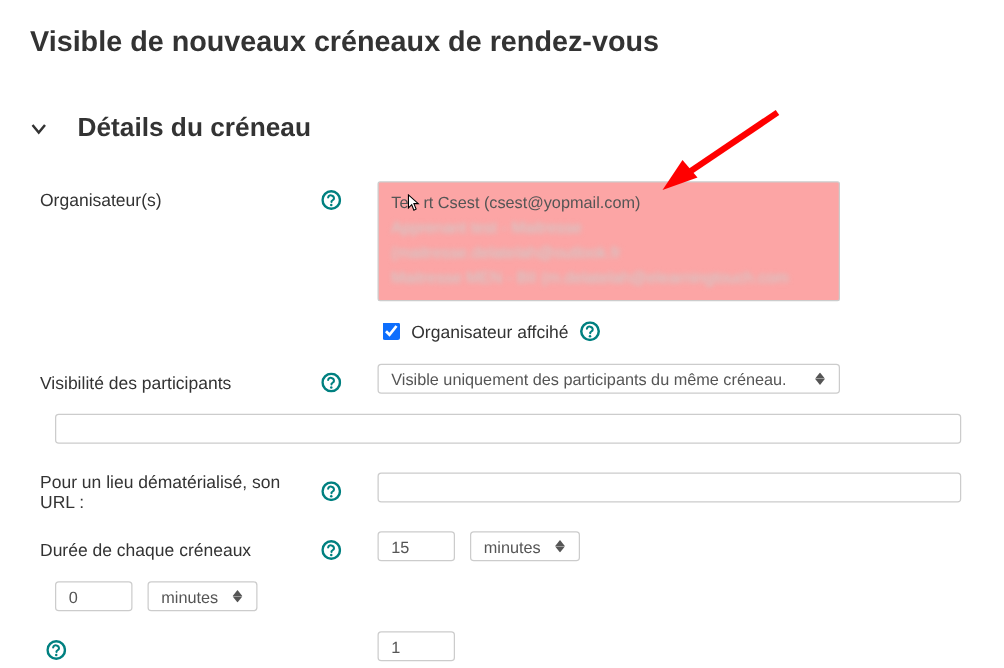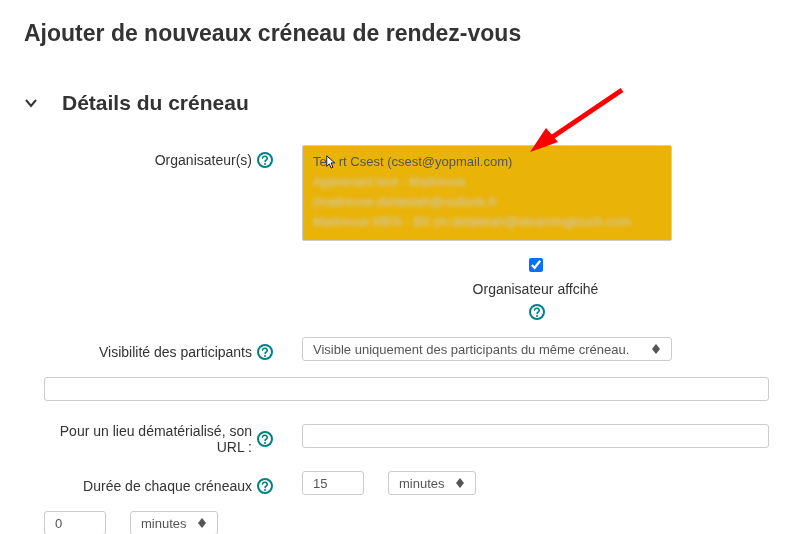--- a/index.html
+++ b/index.html
@@ -47,21 +47,21 @@
   .label-col {
     width: 258px;
     display: flex;
     align-items: center;
     justify-content: flex-start;
     padding-left: 8px;
     padding-top: 6px;
     color: #333;
     font-size: 14px;
   }
-  .label-col .label-text { flex: 1; text-align: right; }
+  .label-col .label-text { flex: 1; }
   .help {
     color: #008080;
     width: 18px;
     height: 18px;
     display: inline-flex;
     align-items: center;
     justify-content: center;
     margin-left: 4px;
     margin-right: 8px;
   }
@@ -69,21 +69,21 @@
   .control-col {
     flex: 1;
     padding-left: 20px;
     padding-right: 10px;
   }
   .org-box {
     border: 1px solid #ccc;
     border-radius: 2px;
     padding: 6px 24px 8px 10px;
     width: 370px;
-    background:#eab308;
+    background:#fca5a5;
   }
   .org-entry {
     font-size: 13px;
     line-height: 20px;
     color:#555;
   }
   .org-entry.blur {
     color: #ccc;
     filter: blur(2px);
     user-select:none;
@@ -94,21 +94,20 @@
     height:16px;
     vertical-align:-3px;
     margin-left:-2px;
   }
   .checkbox-row {
     display:flex;
     align-items:center;
     gap:6px;
     margin-top:14px;
     padding-left: 0;
-    flex-direction: column;
   }
   .checkbox-row input[type=checkbox]{
     width:14px; height:14px;
     accent-color:#0d6efd;
   }
   .checkbox-row .help { margin-left:2px; margin-right:0; }
   .select-box, .text-input, .num-input {
     border:1px solid #ccc;
     border-radius:3px;
     background:#fff;
@@ -125,35 +124,35 @@
     min-width:60px;
     cursor:pointer;
   }
   .select-box.vis { width:370px; }
   .select-box.unit { width:88px; }
   .sort-arrows {
     width:10px; display:inline-flex; flex-direction:column; align-items:center; gap:0px; line-height:4px; color:#555; margin-left:8px;
   }
   .sort-arrows svg{ width:8px; height:5px; }
   .num-input { width:62px; }
-  .inline-group { display:flex; gap:24px; align-items:flex-start; }
+  .inline-group { display:flex; gap:12px; align-items:flex-start; }
   .arrow-annotation {
     position:absolute;
     left:488px;
     top:62px;
     pointer-events:none;
   }
   .wrap { position:relative; }
 </style>
 </head>
 <body>
 
 <div class="wrap">
 
-  <h1>Ajouter de nouveaux créneau de rendez-vous</h1>
+  <h1>Visible de nouveaux créneaux de rendez-vous</h1>
 
   <div class="section-header">
     <span class="chevron">
       <svg viewBox="0 0 12 12">
           <path d="M1 3 L6 9 L11 3" fill="none" stroke="#333" stroke-width="2"></path>
         </svg>
     </span>
     <h2>Détails du créneau</h2>
   </div>
 

